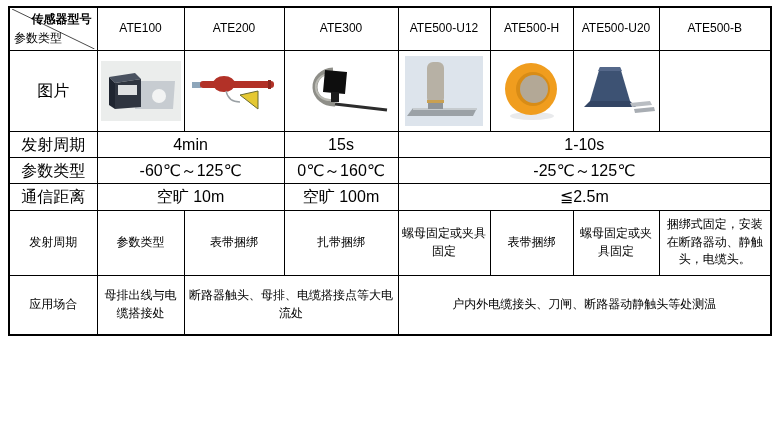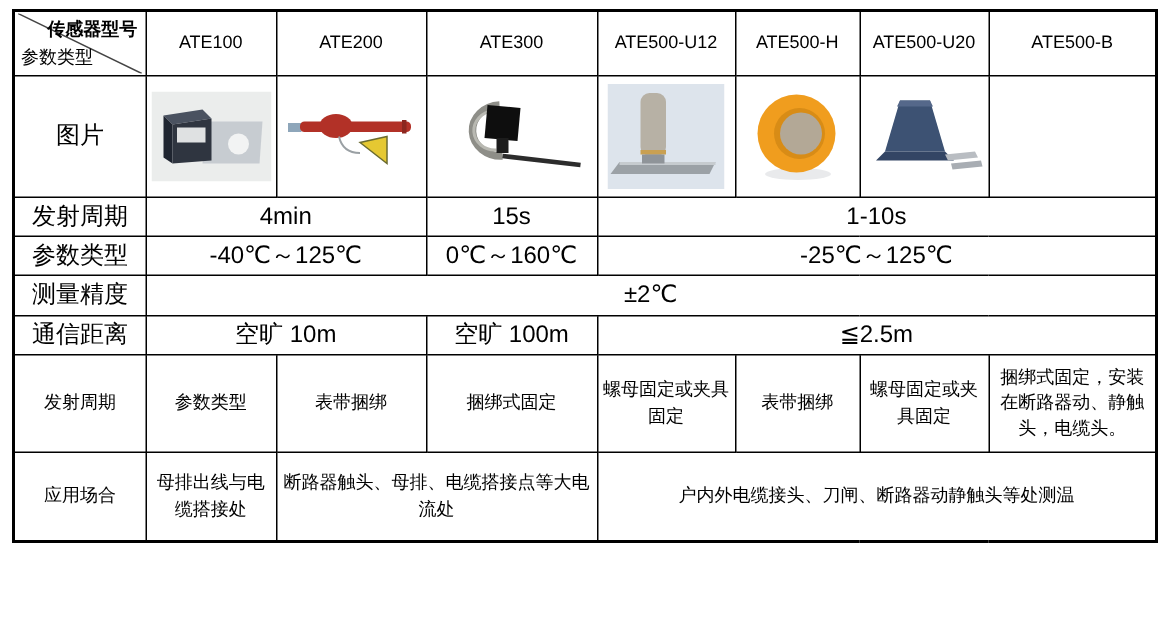--- a/index.html
+++ b/index.html
@@ -146,43 +146,39 @@
 
   <tr class="r-spec">
     <td class="rowlabel">发射周期</td>
     <td colspan="2">4min</td>
     <td>15s</td>
     <td colspan="4">1-10s</td>
   </tr>
 
   <tr class="r-spec">
     <td class="rowlabel">参数类型</td>
-    <td colspan="2">-40℃～125℃</td>
+    <td colspan="2">-60℃～125℃</td>
     <td>0℃～160℃</td>
     <td colspan="4">-25℃～125℃</td>
   </tr>
 
-  <tr class="r-acc">
-    <td class="rowlabel">测量精度</td>
-    <td colspan="7">±2℃</td>
-  </tr>
 
   <tr class="r-spec">
     <td class="rowlabel">通信距离</td>
     <td colspan="2">空旷 10m</td>
     <td>空旷 100m</td>
     <td colspan="4">≦2.5m</td>
   </tr>
 
 
   <tr class="r-install">
     <td class="rowlabel">发射周期</td>
     <td>参数类型</td>
     <td>表带捆绑</td>
-    <td>捆绑式固定</td>
+    <td>扎带捆绑</td>
     <td>螺母固定或夹具固定</td>
     <td>表带捆绑</td>
     <td>螺母固定或夹具固定</td>
     <td>捆绑式固定，安装在断路器动、静触头，电缆头。</td>
   </tr>
 
   <tr class="r-app">
     <td class="rowlabel">应用场合</td>
     <td>母排出线与电缆搭接处</td>
     <td colspan="2">断路器触头、母排、电缆搭接点等大电流处</td>

